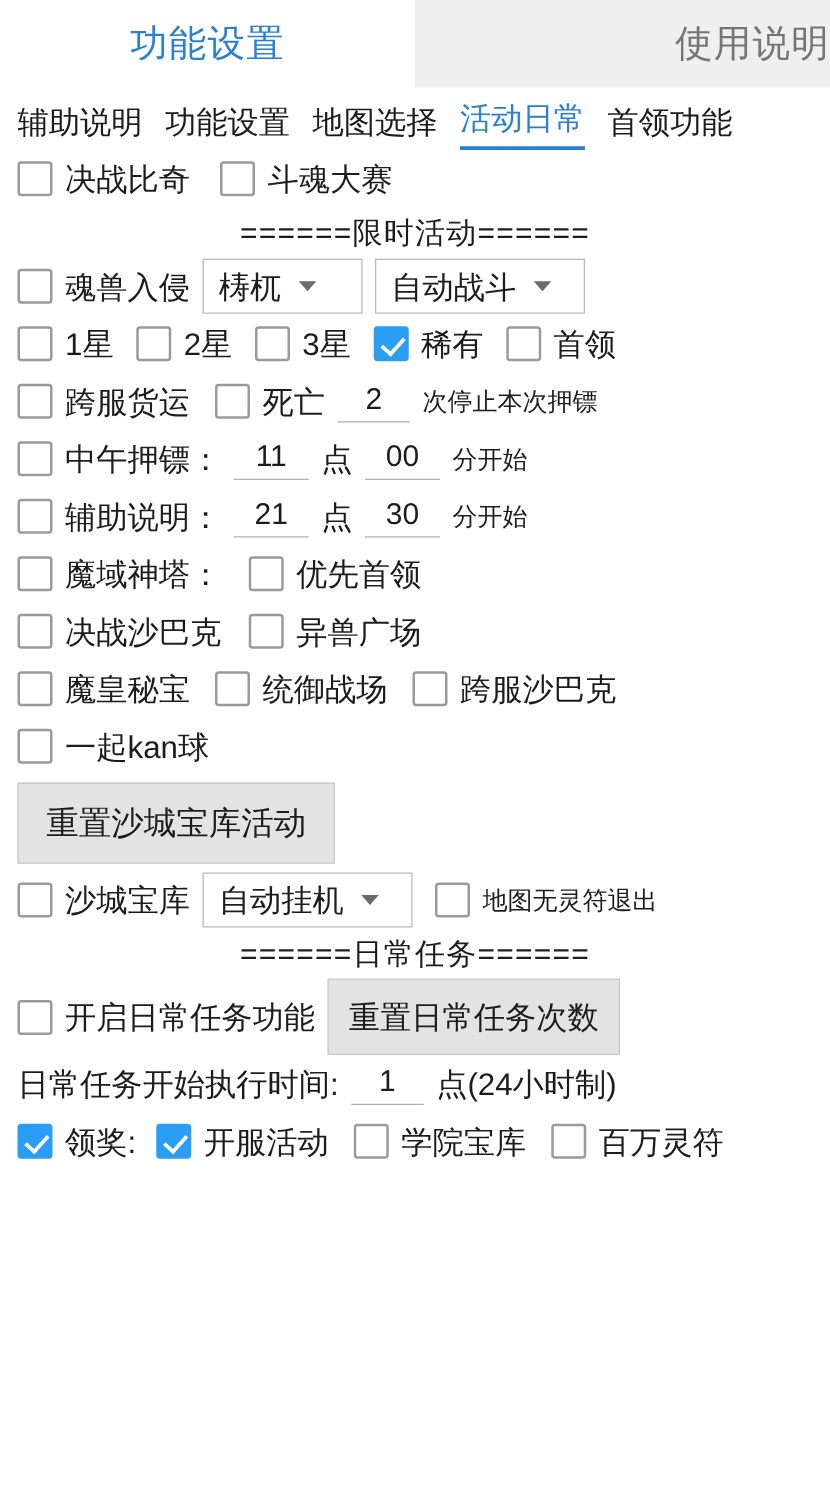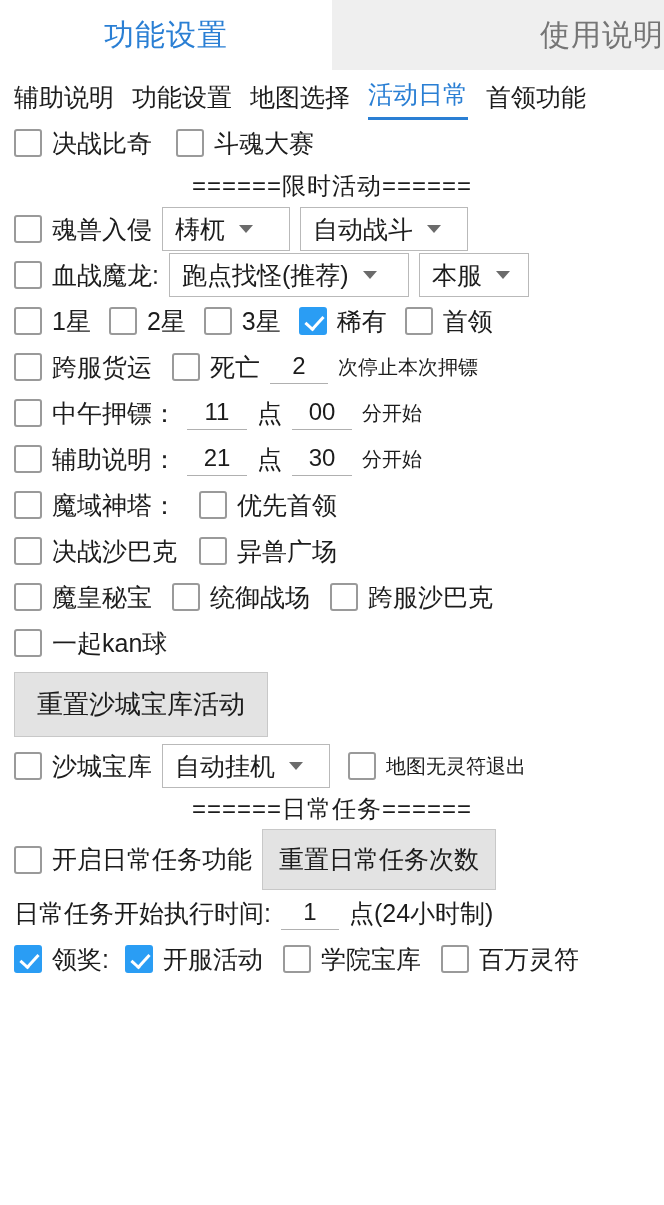--- a/index.html
+++ b/index.html
@@ -179,32 +179,20 @@
     <span class="sel" style="min-width:128px">
       <span>梼杌</span>
       <span class="caret"></span>
     </span>
     <span class="sel" style="min-width:168px">
       <span>自动战斗</span>
       <span class="caret"></span>
     </span>
   </div>
 
-  <div class="row">
-    <span class="cb"></span>
-    <span class="lbl">血战魔龙:</span>
-    <span class="sel" style="min-width:240px">
-      <span>跑点找怪(推荐)</span>
-      <span class="caret"></span>
-    </span>
-    <span class="sel" style="min-width:110px">
-      <span>本服</span>
-      <span class="caret"></span>
-    </span>
-  </div>
 
   <div class="row">
     <span class="cb"></span>
     <span class="lbl">1星</span>
     <span class="cb" style="margin-left:8px"></span>
     <span class="lbl">2星</span>
     <span class="cb" style="margin-left:8px"></span>
     <span class="lbl">3星</span>
     <span class="cb checked" style="margin-left:8px"></span>
     <span class="lbl">稀有</span>

